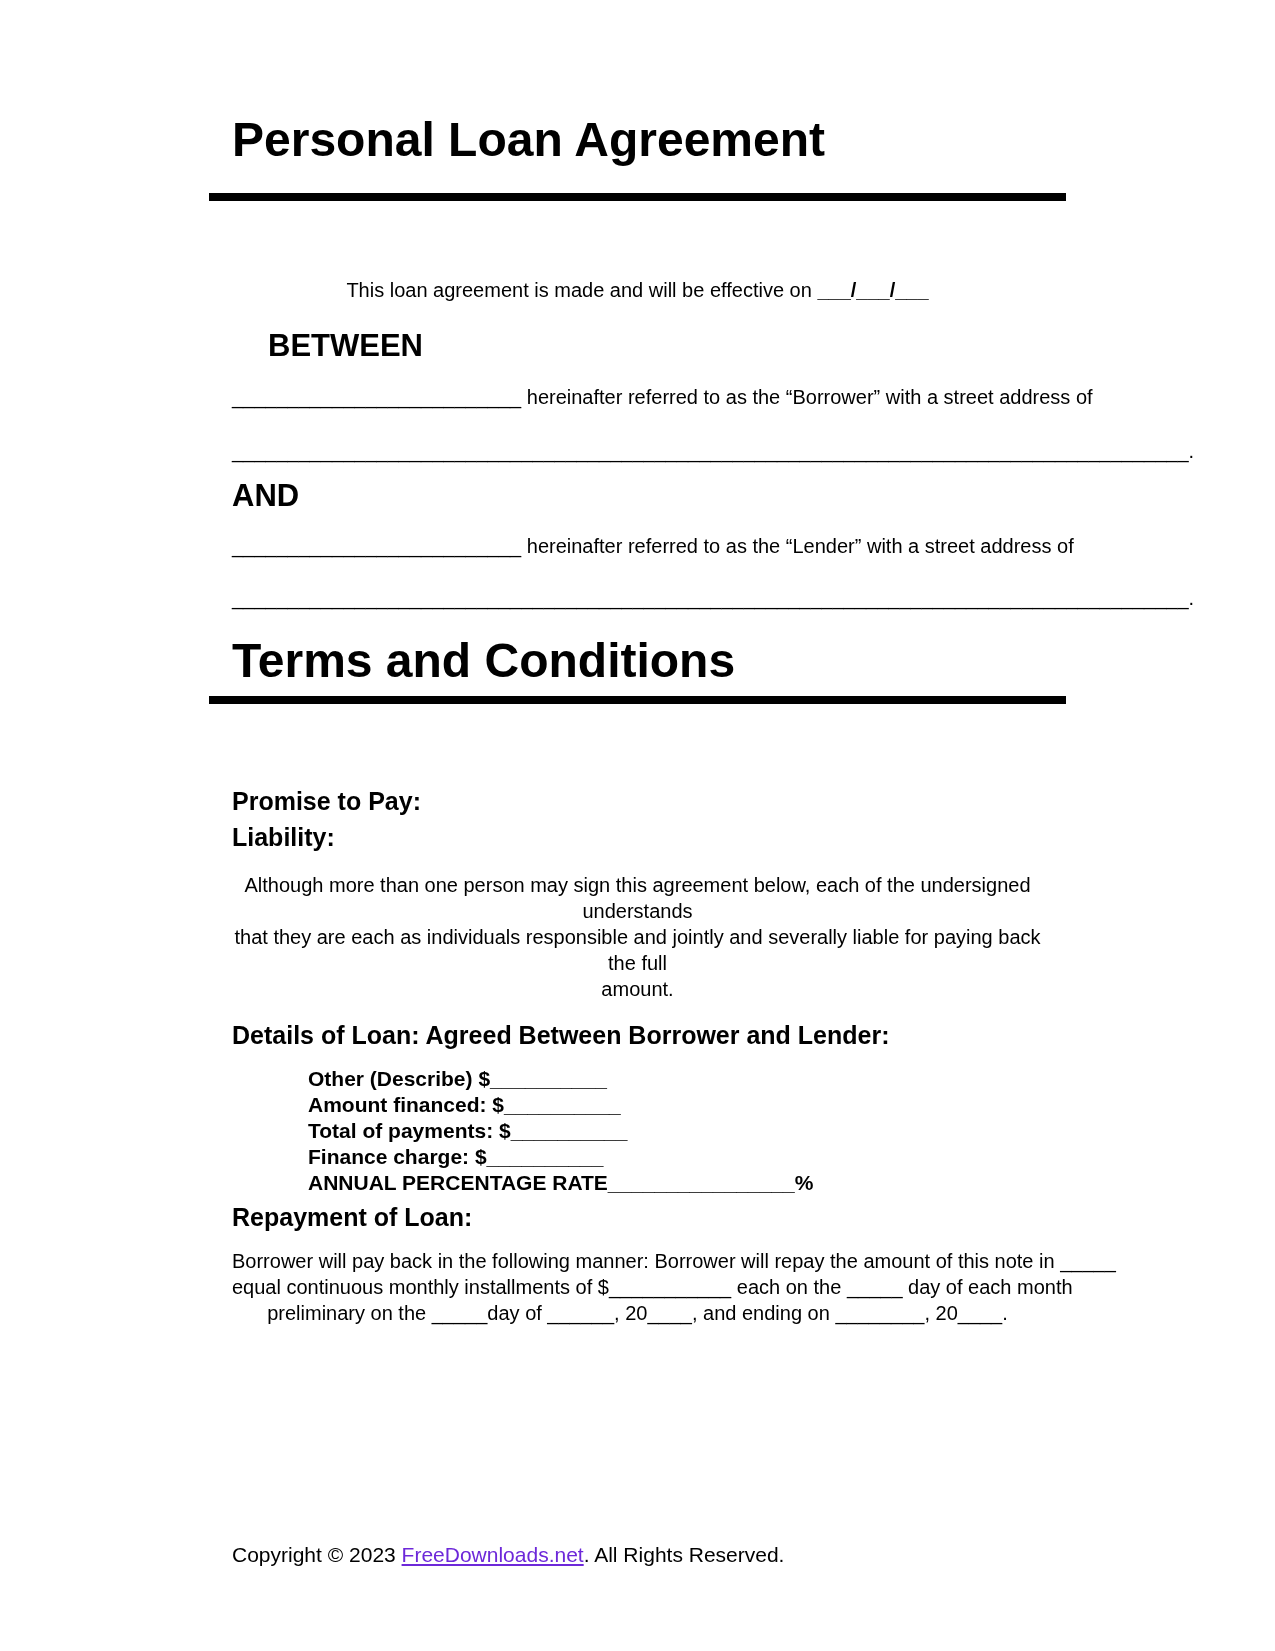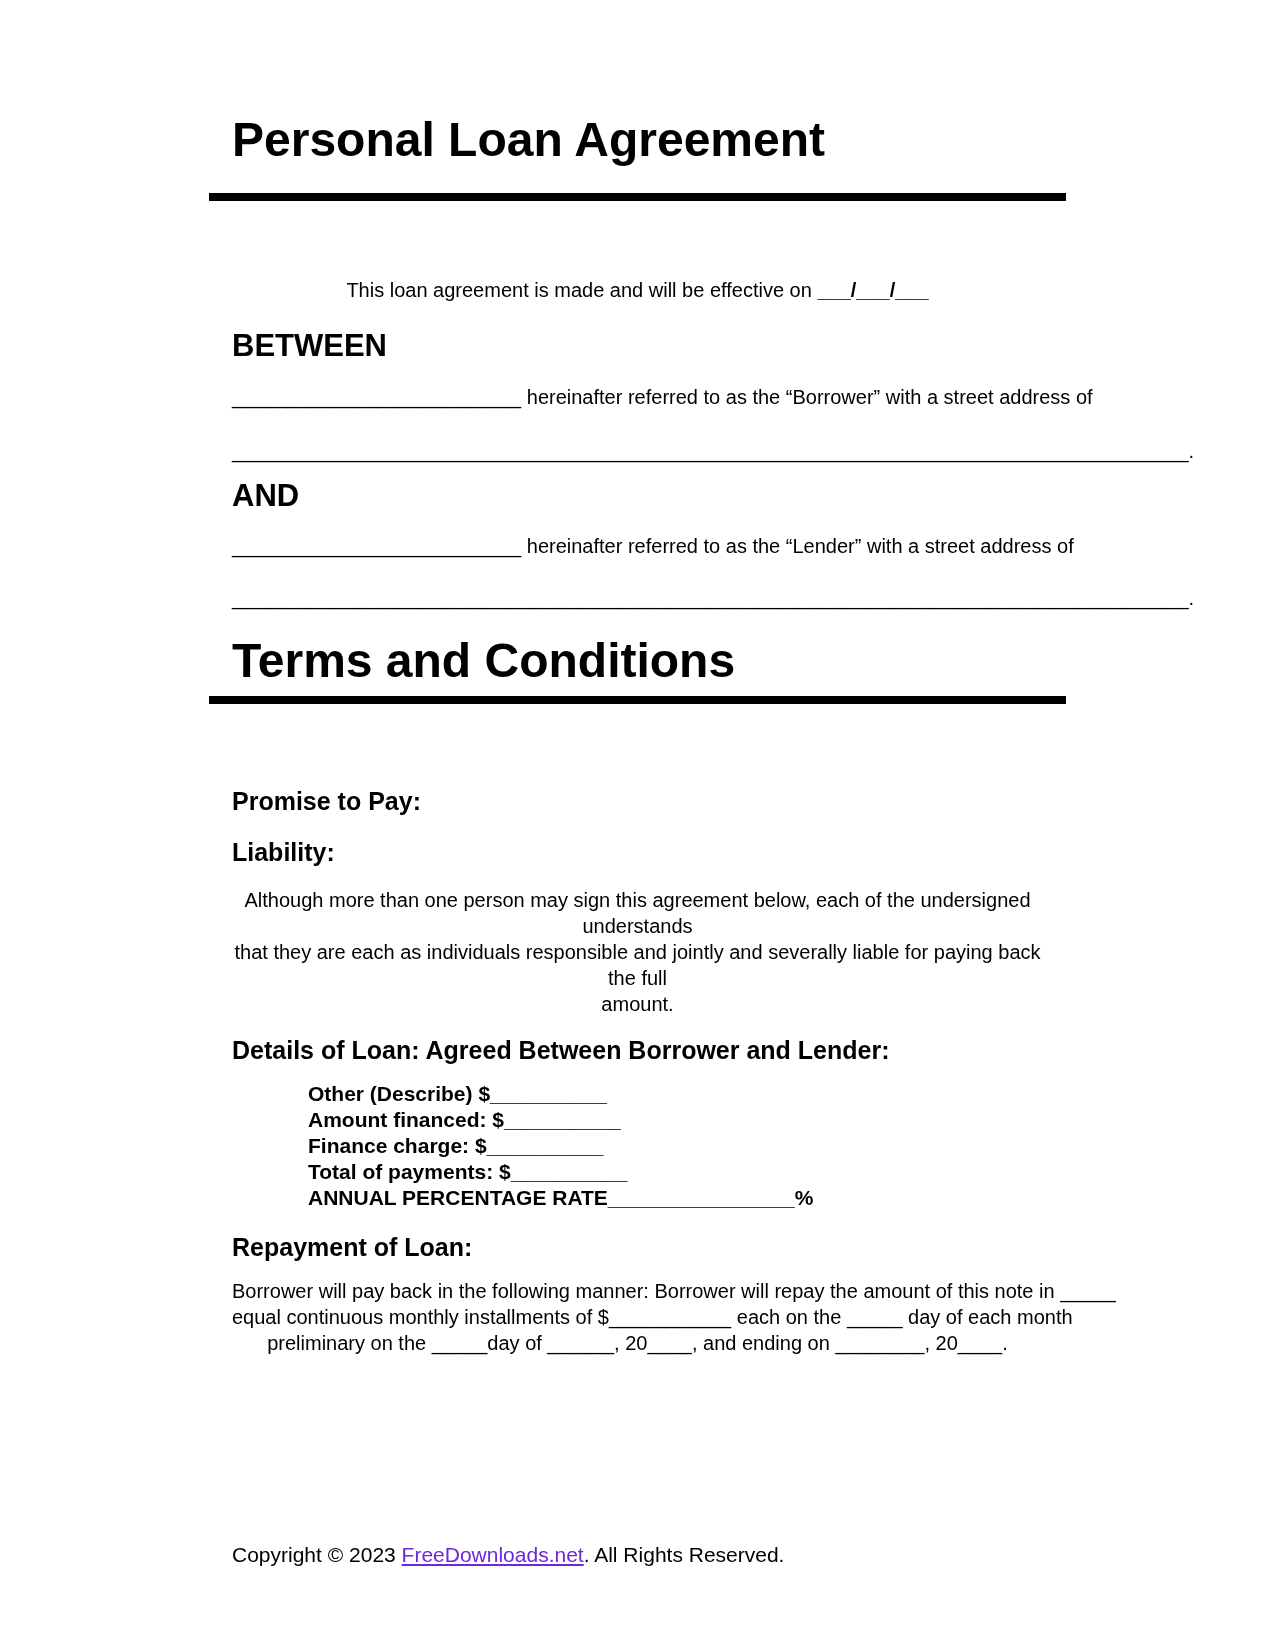--- a/index.html
+++ b/index.html
@@ -42,30 +42,30 @@
     margin: 0;
   }
   .h3 {
     font-size: 25px;
     font-weight: bold;
     line-height: 1.2;
     margin: 0;
   }
   .bold { font-weight: bold; }
   .mt-intro   { margin-top: 76px; }
-  .mt-between { margin-top: 24px; }
+  .mt-between { margin-top: 24px; margin-left: 36px; }
   .mt-party   { margin-top: 20px; }
   .mt-addr    { margin-top: 28px; }
   .mt-and     { margin-top: 13px; }
   .mt-party2  { margin-top: 18px; }
   .mt-addr2   { margin-top: 26px; }
   .mt-terms   { margin-top: 22px; }
   .mt-h3a     { margin-top: 82px; }
   .mt-p       { margin-top: 20px; }
-  .mt-h3      { margin-top: 21px; }
+  .mt-h3      { margin-top: 6px; }
   .mt-h3b     { margin-top: 18px; }
   .mt-list    { margin-top: 16px; }
   .mt-rep     { margin-top: 16px; }
   .loan-list {
     margin-left: 76px;
     font-size: 21px;
     font-weight: bold;
     line-height: 26px;
   }
   .footer {
@@ -109,22 +109,22 @@
 
   <h3 class="h3 mt-h3a">Promise to Pay:</h3>
 
   <h3 class="h3 mt-h3">Liability:</h3>
   <p class="body mt-p wrapless">Although more than one person may sign this agreement below, each of the undersigned understands<br>that they are each as individuals responsible and jointly and severally liable for paying back the full<br>amount.</p>
 
   <h3 class="h3 mt-h3b">Details of Loan: Agreed Between Borrower and Lender:</h3>
   <div class="loan-list mt-list">
     <div>Other (Describe) $__________</div>
     <div>Amount financed: $__________</div>
+    <div>Total of payments: $__________</div>
     <div>Finance charge: $__________</div>
-    <div>Total of payments: $__________</div>
     <div>ANNUAL PERCENTAGE RATE________________%</div>
   </div>
 
   <h3 class="h3 mt-h3">Repayment of Loan:</h3>
   <p class="body mt-rep">Borrower will pay back in the following manner: Borrower will repay the amount of this note in _____<br>equal continuous monthly installments of $___________ each on the _____ day of each month<br>preliminary on the _____day of ______, 20____, and ending on ________, 20____.</p>
 
   <div class="footer"><span>Copyright © 2023 </span><span class="footer-link">FreeDownloads.net</span><span>. All Rights Reserved.</span></div>
 
 </div>
 

